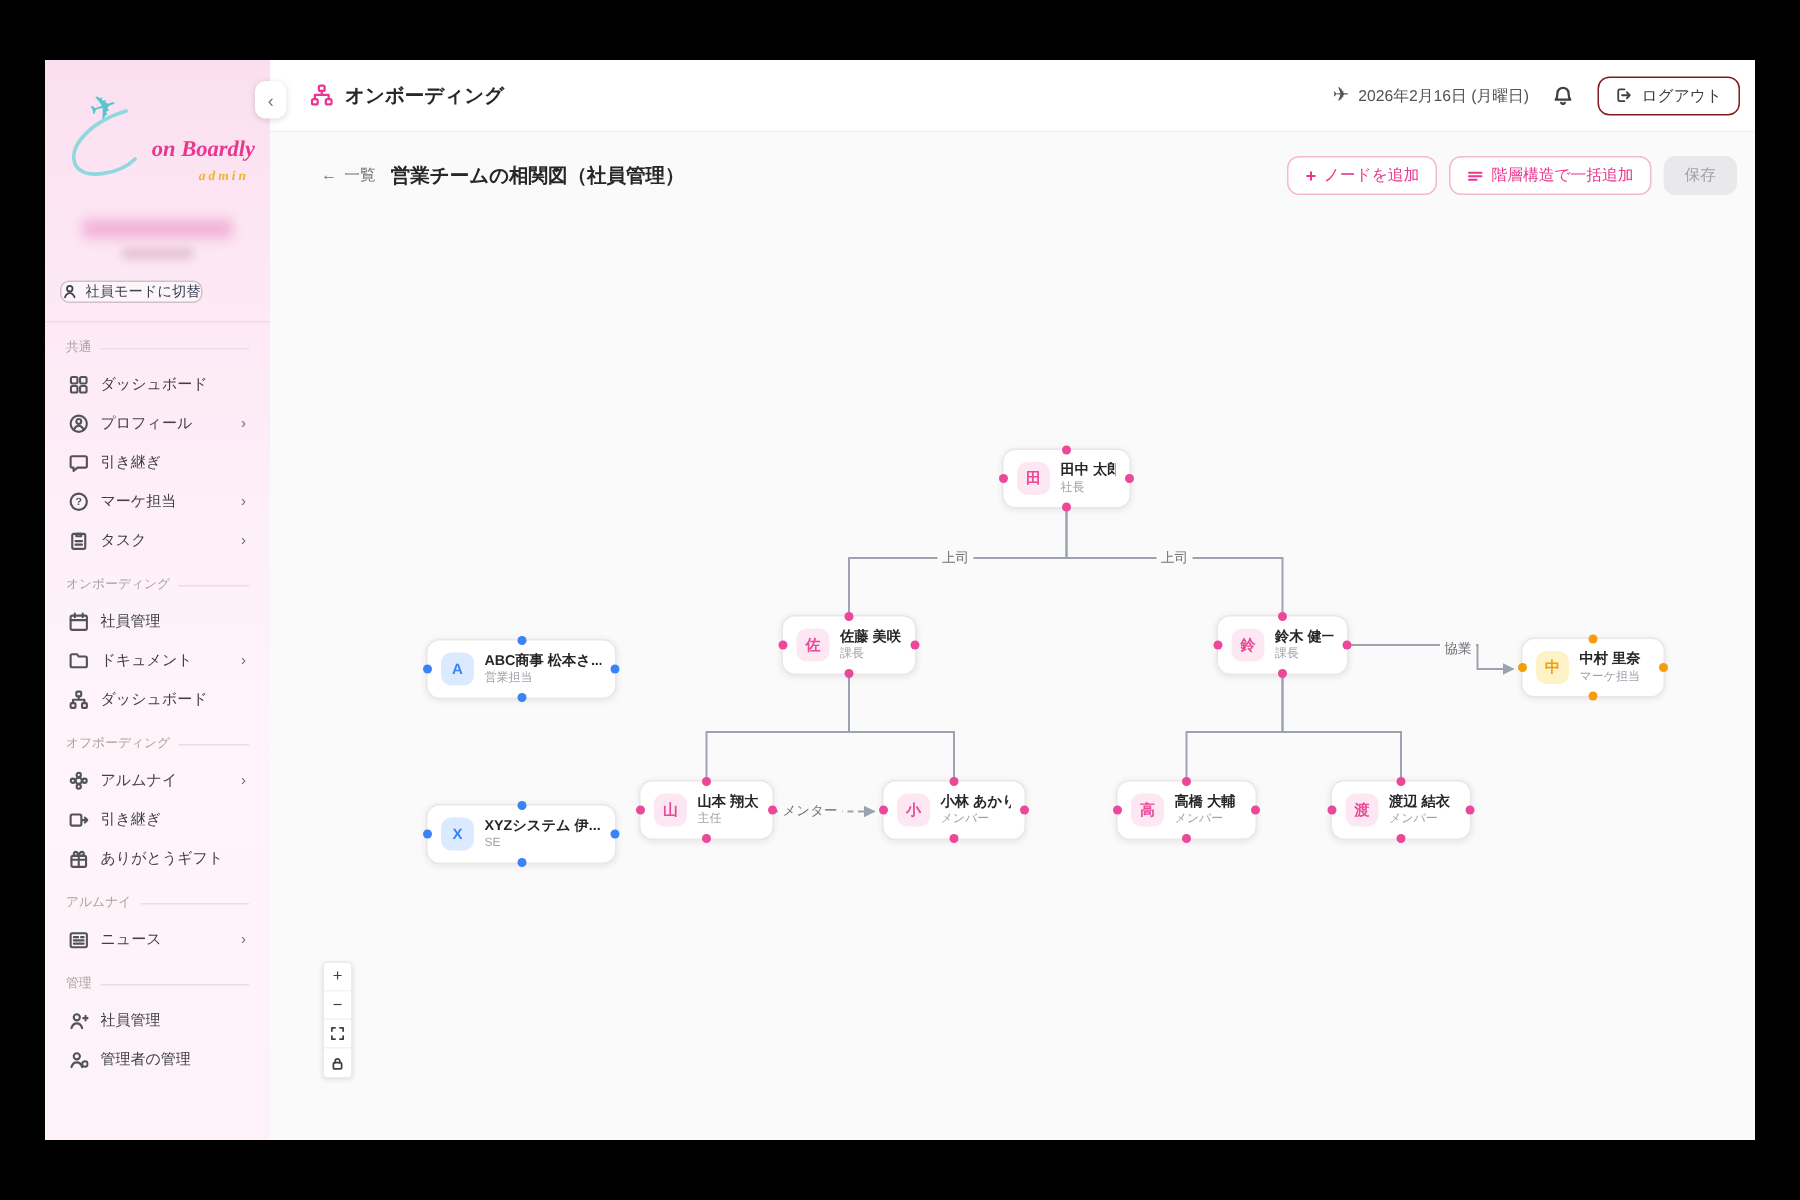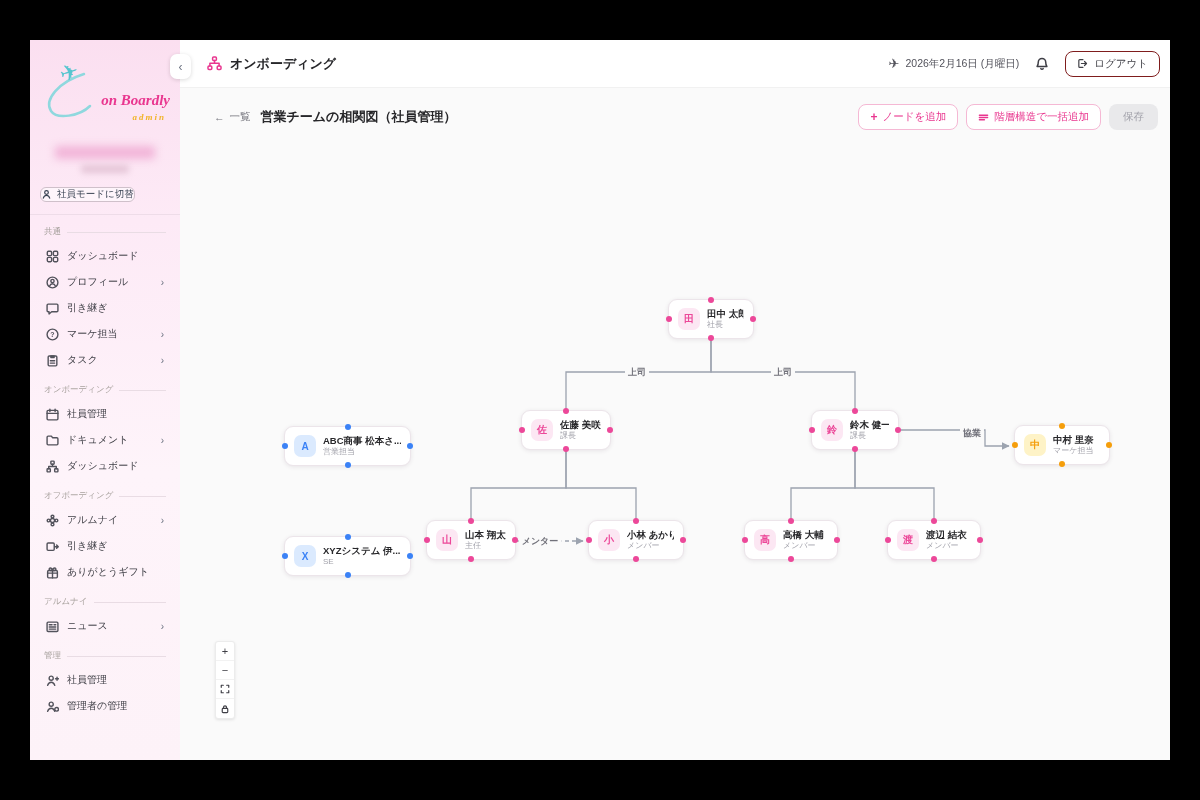--- a/index.html
+++ b/index.html
@@ -47,21 +47,21 @@
 .board-title{font-size:13px;font-weight:bold;color:#27272a;white-space:nowrap;}
 .toolbar-right{margin-left:auto;display:flex;gap:8px;align-items:center;}
 .pink-btn{display:flex;align-items:center;gap:5px;border:1px solid #f5b8d4;color:#e9368f;background:#fff;border-radius:8px;padding:5px 11px;font-size:10.5px;cursor:pointer;white-space:nowrap;}
 .pink-btn .plus{font-size:12px;font-weight:bold;}
 .pink-btn svg{width:11px;height:11px;stroke:#e9368f;fill:none;stroke-width:1.5;stroke-linecap:round;}
 .save-btn{background:#e9e9eb;color:#a1a1aa;border:none;border-radius:8px;padding:6px 14px;font-size:10.5px;cursor:pointer;}
 
 
 .canvas{position:absolute;inset:0;}
 svg.edges{position:absolute;left:0;top:0;width:100%;height:100%;z-index:1;}
-.edge-label{position:absolute;transform:translate(-50%,-50%);background:#fafafa;padding:0 3px;font-size:9px;color:#71717a;z-index:2;white-space:nowrap;font-weight:bold;}
+.edge-label{position:absolute;transform:translate(-50%,-50%);background:#fafafa;padding:0 3px;font-size:9px;color:#71717a;z-index:2;white-space:nowrap;}
 .node{position:absolute;height:40px;background:#fff;border:1px solid #ece5ea;border-radius:9px;box-shadow:0 1px 4px rgba(70,40,70,.10);display:flex;align-items:center;gap:7px;padding:0 9px;z-index:3;cursor:pointer;}
 .node .avatar{width:22px;height:22px;border-radius:7px;display:flex;align-items:center;justify-content:center;font-size:10px;font-weight:bold;flex:none;}
 .node .ncol{display:flex;flex-direction:column;justify-content:center;min-width:0;}
 .node .nname{font-size:9.5px;font-weight:bold;color:#27272a;white-space:nowrap;overflow:hidden;line-height:1.3;}
 .node .nrole{font-size:8px;color:#a1a1aa;line-height:1.25;white-space:nowrap;}
 .node.pink .avatar{background:#fce7f3;color:#ec4899;}
 .node.blue .avatar{background:#dbeafe;color:#3b82f6;}
 .node.orange .avatar{background:#fef3c7;color:#f59e0b;}
 .handle{position:absolute;width:6px;height:6px;border-radius:50%;}
 .node.pink .handle{background:#ec4899;}

